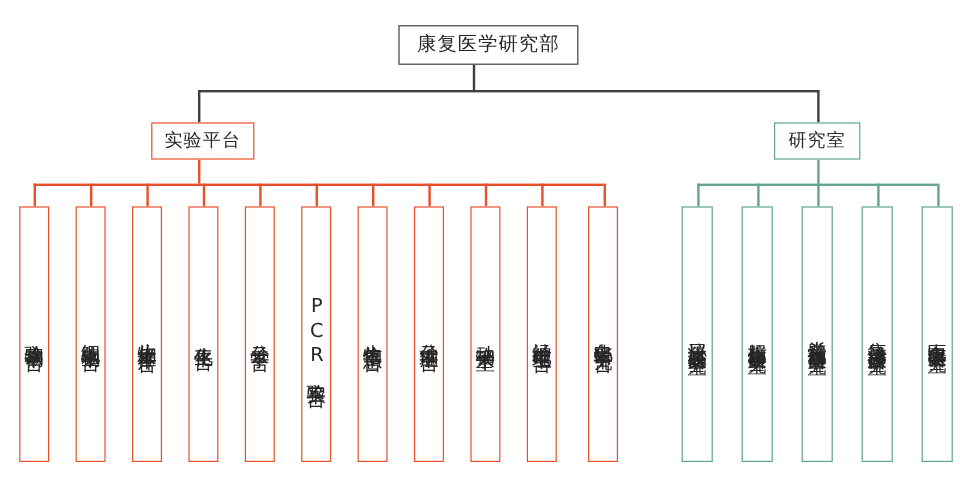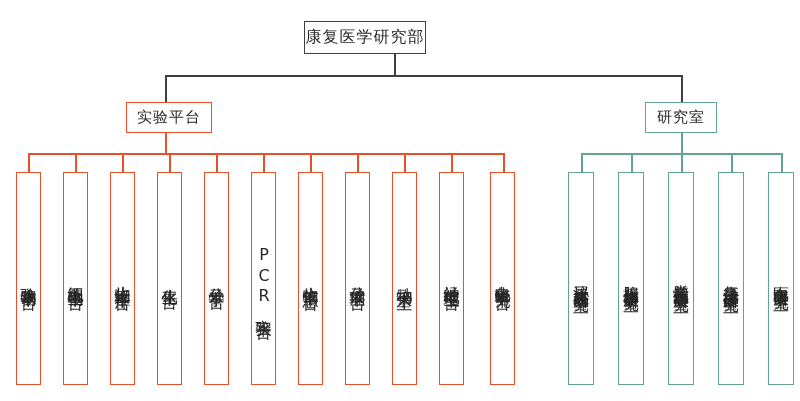--- a/index.html
+++ b/index.html
@@ -111,21 +111,21 @@
   <div class="conn v orange" style="left:503px; top:153px; height:19px;"></div>
 
   <div class="conn v teal" style="left:681px; top:133px; height:20px;"></div>
   <div class="conn h teal" style="left:581px; top:153px; width:200px;"></div>
   <div class="conn v teal" style="left:581px; top:153px; height:19px;"></div>
   <div class="conn v teal" style="left:631px; top:153px; height:19px;"></div>
   <div class="conn v teal" style="left:681px; top:153px; height:19px;"></div>
   <div class="conn v teal" style="left:731px; top:153px; height:19px;"></div>
   <div class="conn v teal" style="left:781px; top:153px; height:19px;"></div>
 
-  <div class="node node-root" style="left:304px; top:21px; width:122px; height:33px;">
+  <div class="node node-root" style="left:332px; top:21px; width:150px; height:33px;">
     <span class="node-label">康复医学研究部</span>
   </div>
 
   <div class="node node-branch-teal" style="left:645px; top:102px; width:72px; height:31px;">
     <span class="node-label">研究室</span>
   </div>
 
   <div class="node node-branch-orange" style="left:126px; top:102px; width:86px; height:31px;">
     <span class="node-label">实验平台</span>
   </div>

